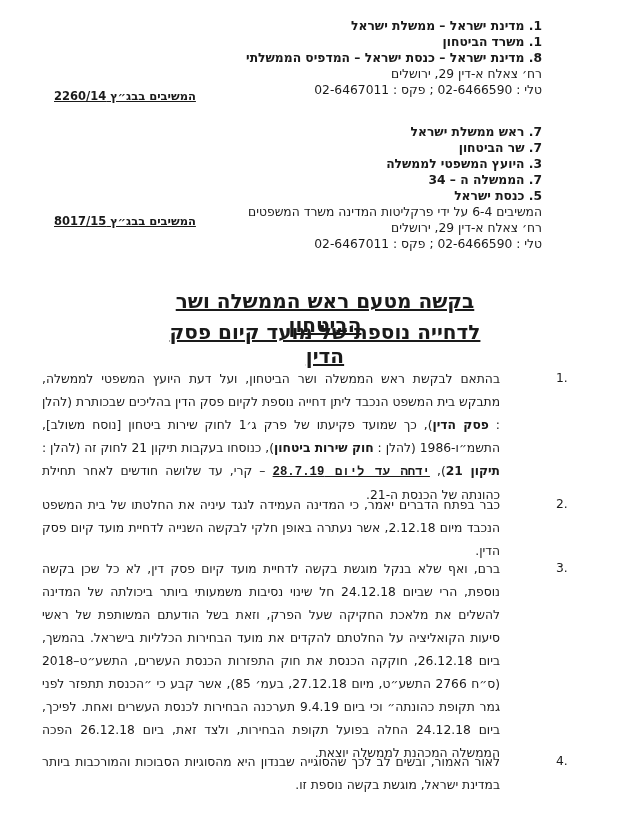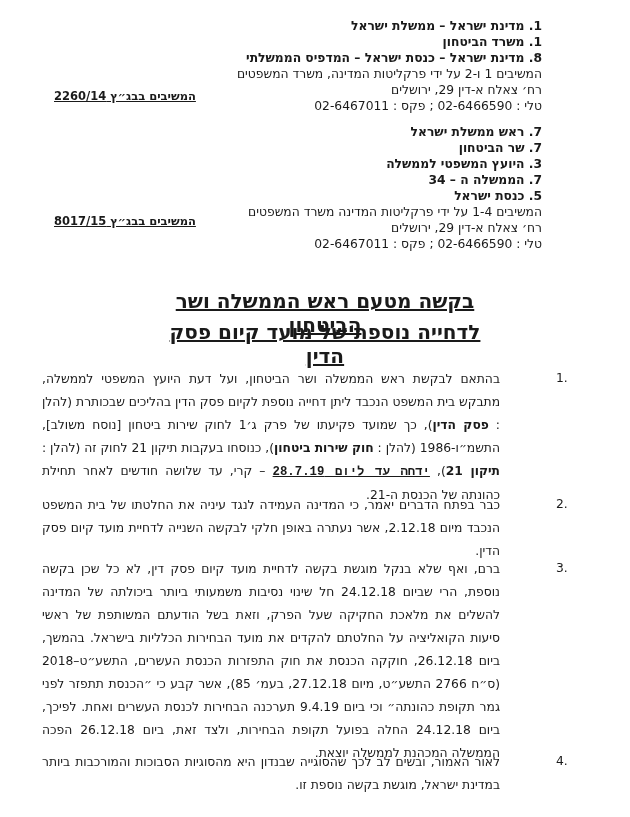--- a/index.html
+++ b/index.html
@@ -18,33 +18,32 @@
 </style>
 </head>
 <body>
 
 <div class="page">
 
   <div class="block" style="right:88px; top:8px; width:420px;">
     <div class="b">1. מדינת ישראל – ממשלת ישראל</div>
     <div class="b">1. משרד הביטחון</div>
     <div class="b">8. מדינת ישראל – כנסת ישראל – המדפיס הממשלתי</div>
-    <div>המשיבים 1 ו-2 על ידי פרקליטות המדינה, משרד המשפטים</div>
     <div>רח׳ צאלח א-דין 29, ירושלים</div>
     <div>טלי : 02-6466590 ; פקס : 02-6467011</div>
   </div>
   <div class="case-ref" style="top:79px;">המשיבים בבג״ץ 2260/14</div>
 
   <div class="block" style="right:88px; top:114px; width:420px;">
     <div class="b">7. ראש ממשלת ישראל</div>
     <div class="b">7. שר הביטחון</div>
     <div class="b">3. היועץ המשפטי לממשלה</div>
     <div class="b">7. הממשלה ה – 34</div>
     <div class="b">5. כנסת ישראל</div>
-    <div>המשיבים 1-4 על ידי פרקליטות המדינה משרד המשפטים</div>
+    <div>המשיבים 6-4 על ידי פרקליטות המדינה משרד המשפטים</div>
     <div>רח׳ צאלח א-דין 29, ירושלים</div>
     <div>טלי : 02-6466590 ; פקס : 02-6467011</div>
   </div>
   <div class="case-ref" style="top:204px;">המשיבים בבג״ץ 8017/15</div>
 
   <div class="title" style="top:279px;">בקשה מטעם ראש הממשלה ושר הביטחון</div>
   <div class="title" style="top:310px;">לדחייה נוספת של מועד קיום פסק הדין</div>
 
   <div class="pnum" style="top:361px;">1.</div>
   <div class="para" style="top:358px;"><span>בהתאם לבקשת ראש הממשלה ושר הביטחון, ועל דעת היועץ המשפטי לממשלה, מתבקש בית המשפט הנכבד ליתן דחייה נוספת לקיום פסק הדין בהליכים שבכותרת (להלן : </span><span class="b">פסק הדין</span><span>), כך שמועד פקיעתו של פרק ג׳1 לחוק שירות ביטחון [נוסח משולב], התשמ״ו-1986 (להלן : </span><span class="b">חוק שירות ביטחון</span><span>), כנוסחו בעקבות תיקון 21 לחוק זה (להלן : </span><span class="b">תיקון 21</span><span>), </span><span class="b u">ידחה עד ליום 28.7.19</span><span> – קרי, עד שלושה חודשים לאחר תחילת כהונתה של הכנסת ה-21.</span></div>

